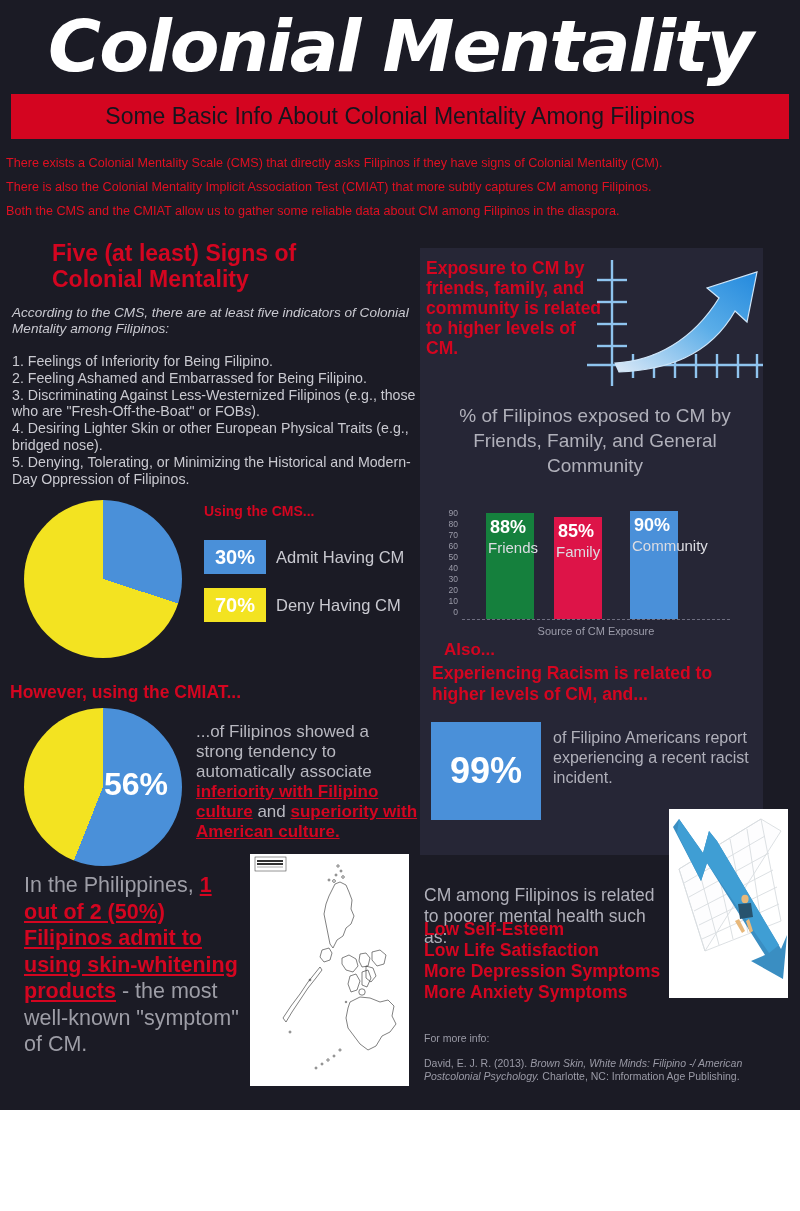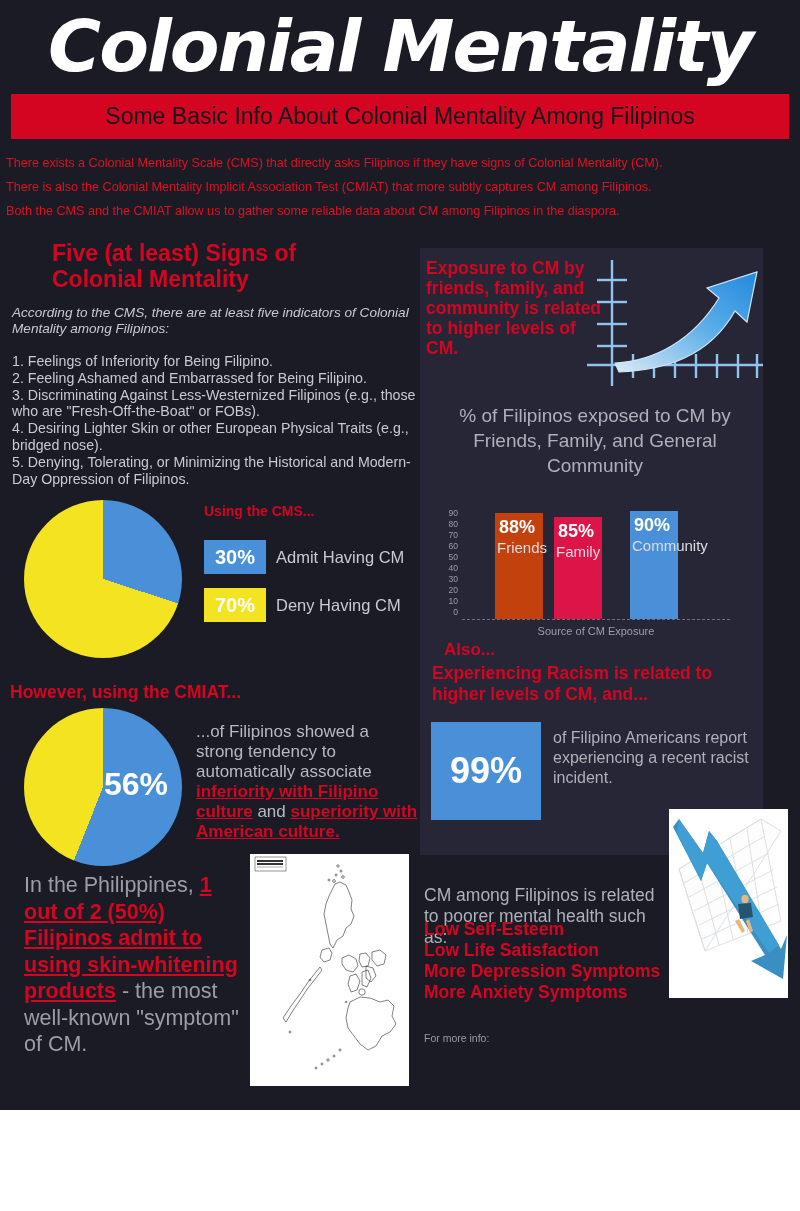--- a/index.html
+++ b/index.html
@@ -300,21 +300,21 @@
       <span>70</span>
       <span>60</span>
       <span>50</span>
       <span>40</span>
       <span>30</span>
       <span>20</span>
       <span>10</span>
       <span>0</span>
     </div>
 
-    <div class="bar" style="left:65px;height:106px;background:#c2410c;">
+    <div class="bar" style="left:56px;height:106px;background:#15803d;">
       <div class="val">88%</div>
       <div class="nm">Friends</div>
     </div>
     <div class="bar" style="left:124px;height:102px;background:#dd1448;text-align:right;">
       <div class="val">85%</div>
       <div class="nm">Family</div>
     </div>
     <div class="bar" style="left:200px;height:108px;background:#4a90d9;">
       <div class="val">90%</div>
       <div class="nm">Community</div>
@@ -332,20 +332,23 @@
   </div>
   <div class="block99-text">of Filipino Americans report experiencing a recent racist incident.</div>
 
   <div class="mh-intro">CM among Filipinos is related to poorer mental health such as:</div>
   <div class="mh-list" style="white-space:pre-line;">Low Self-Esteem
 Low Life Satisfaction
 More Depression Symptoms
 More Anxiety Symptoms</div>
 
   <div class="moreinfo">For more info:</div>
+  <div class="citation">
+    <span>David, E. J. R. (2013). </span><i>Brown Skin, White Minds: Filipino -/ American Postcolonial Psychology.</i><span> Charlotte, NC: Information Age Publishing.</span>
+  </div>
 
   <div class="arrow-down-box">
     <svg width="119" height="189" viewBox="0 0 119 189">
       <rect x="0" y="0" width="119" height="189" fill="#ffffff"></rect>
       <g stroke="#d8dce0" stroke-width="0.9" fill="none">
         <path d="M10,60 L92,10 L112,22 L36,142 Z" fill="#fdfdfe"></path>
         <line x1="10" y1="60" x2="92" y2="10"></line>
         <line x1="15" y1="74" x2="96" y2="27"></line>
         <line x1="20" y1="88" x2="100" y2="44"></line>
         <line x1="25" y1="102" x2="104" y2="61"></line>

